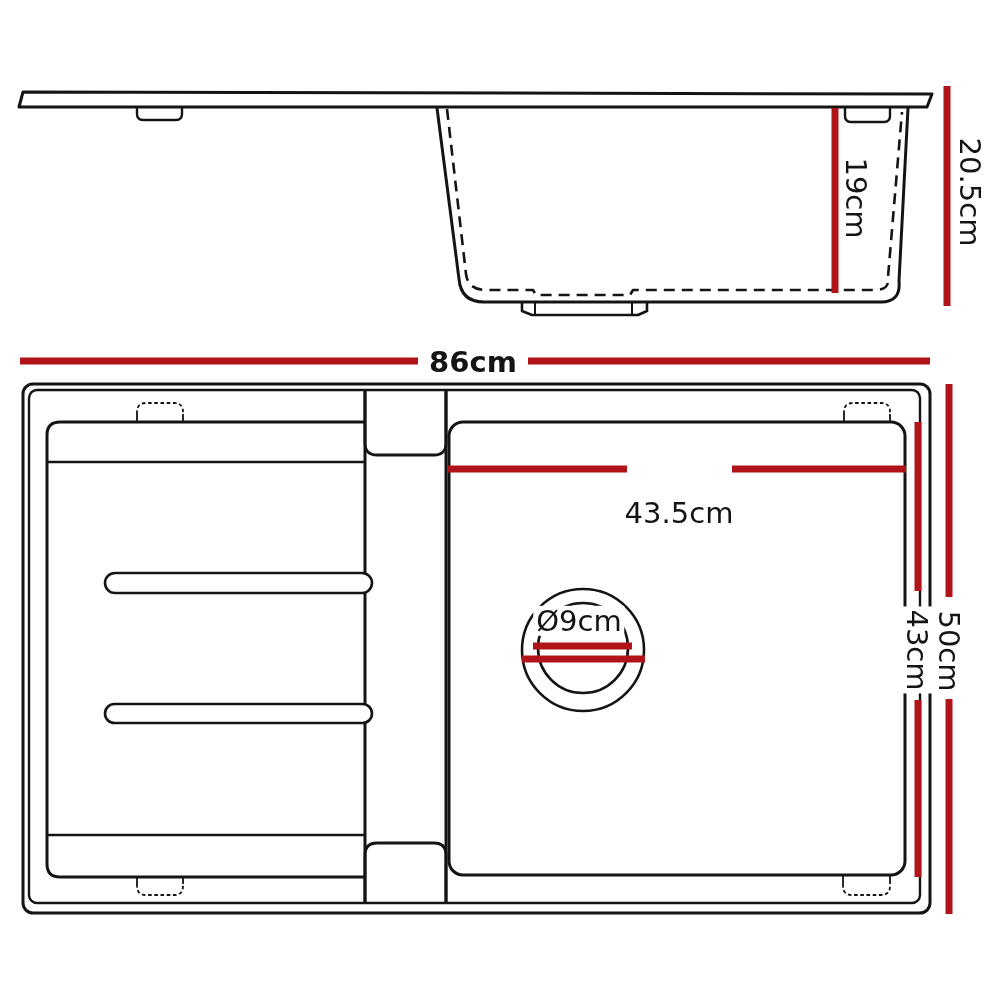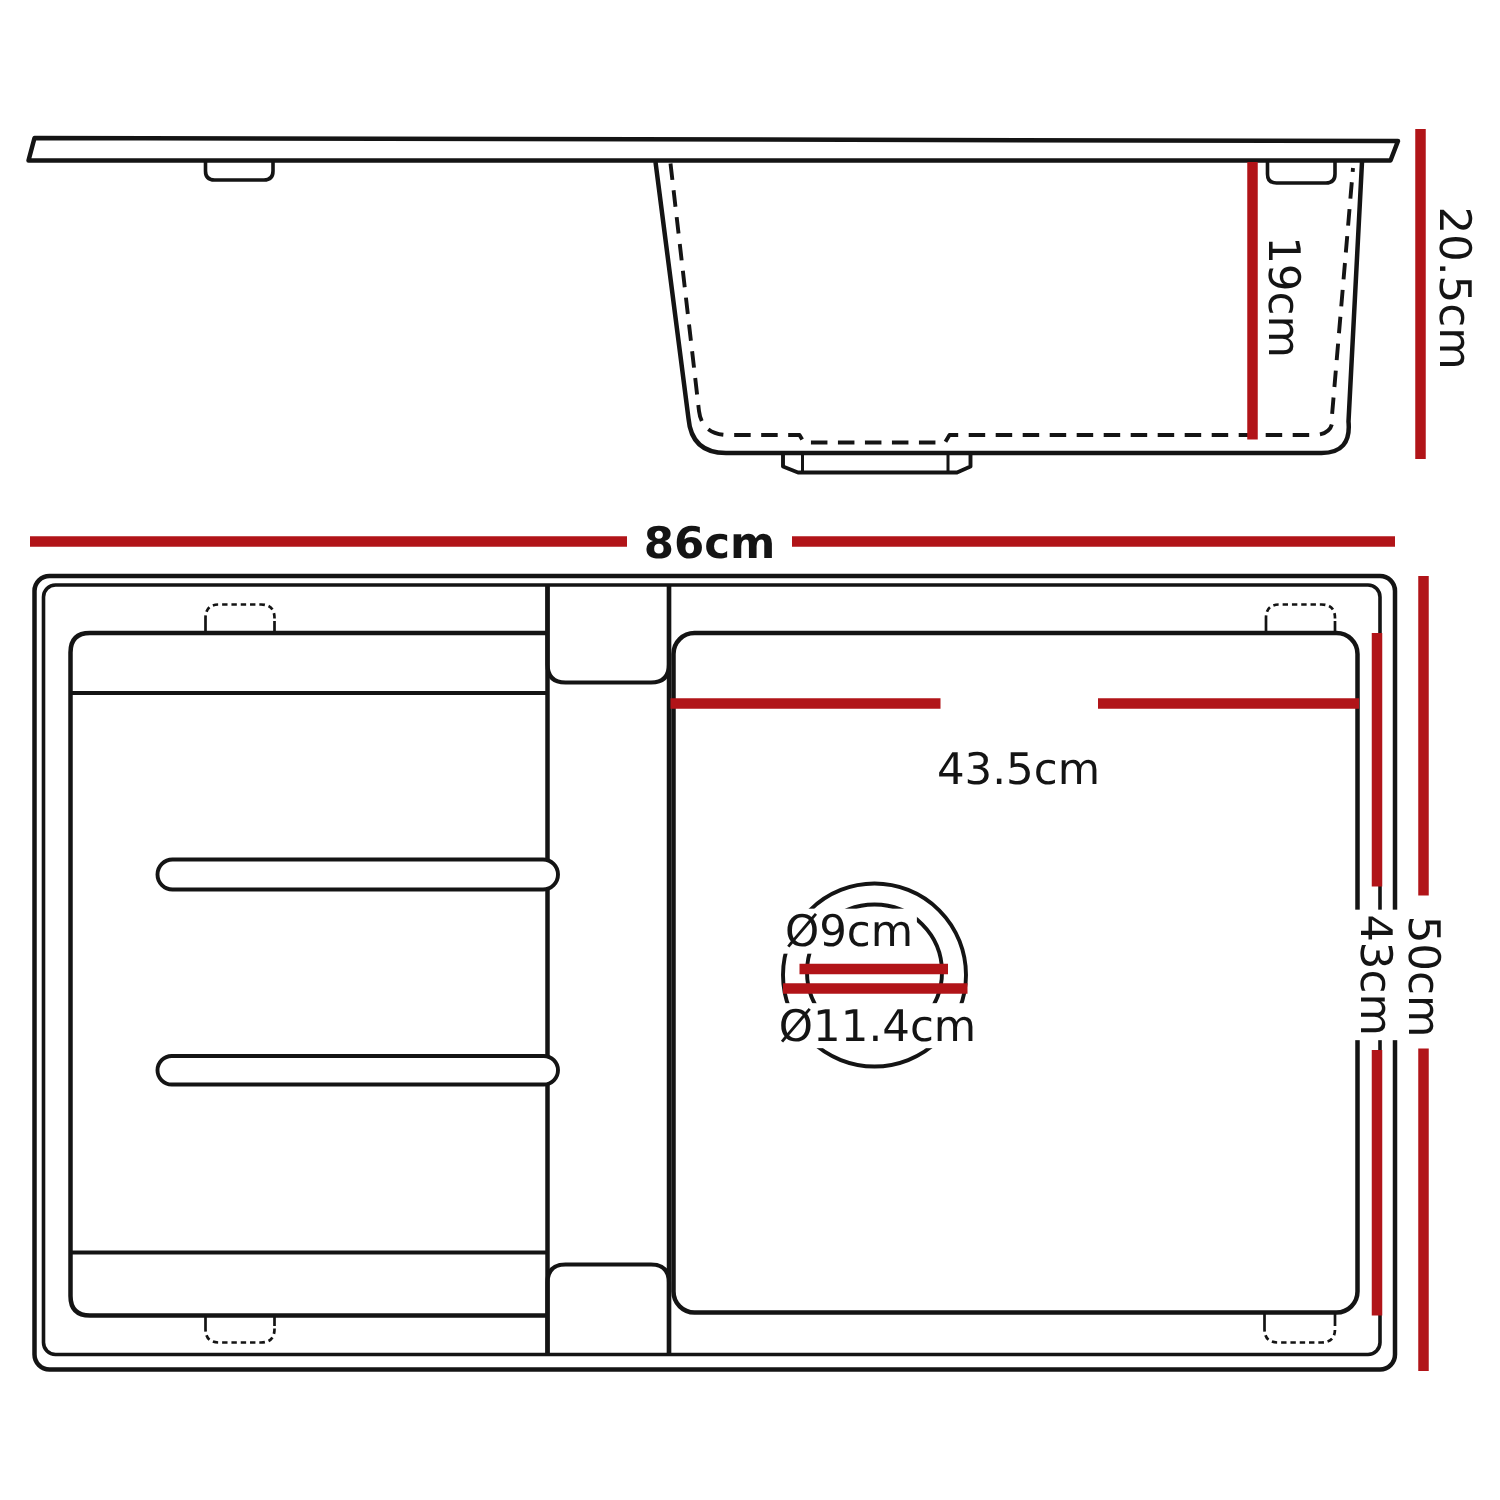--- a/index.html
+++ b/index.html
@@ -110,17 +110,16 @@
   <div class="lbl rot" style="left:970px;top:192px;">20.5cm</div>
 
   <div class="lbl" style="left:473px;top:362px;font-weight:bold;">86cm</div>
 
   <div class="lbl" style="left:679px;top:469px;margin-top:44px;">43.5cm</div>
 
   <div class="lbl rot halo" style="left:917px;top:650px;">43cm</div>
 
   <div class="lbl rot halo" style="left:949px;top:651px;">50cm</div>
 
-  <div class="lbl halo" style="left:566px;top:621px;">Ø9cm</div>
+  <div class="lbl halo" style="left:579px;top:621px;">Ø9cm</div>
 
-  <div class="lbl halo" style="left:585px;top:684px;">Ø11.4cm</div>
 
 </div>
 
 </body></html>

